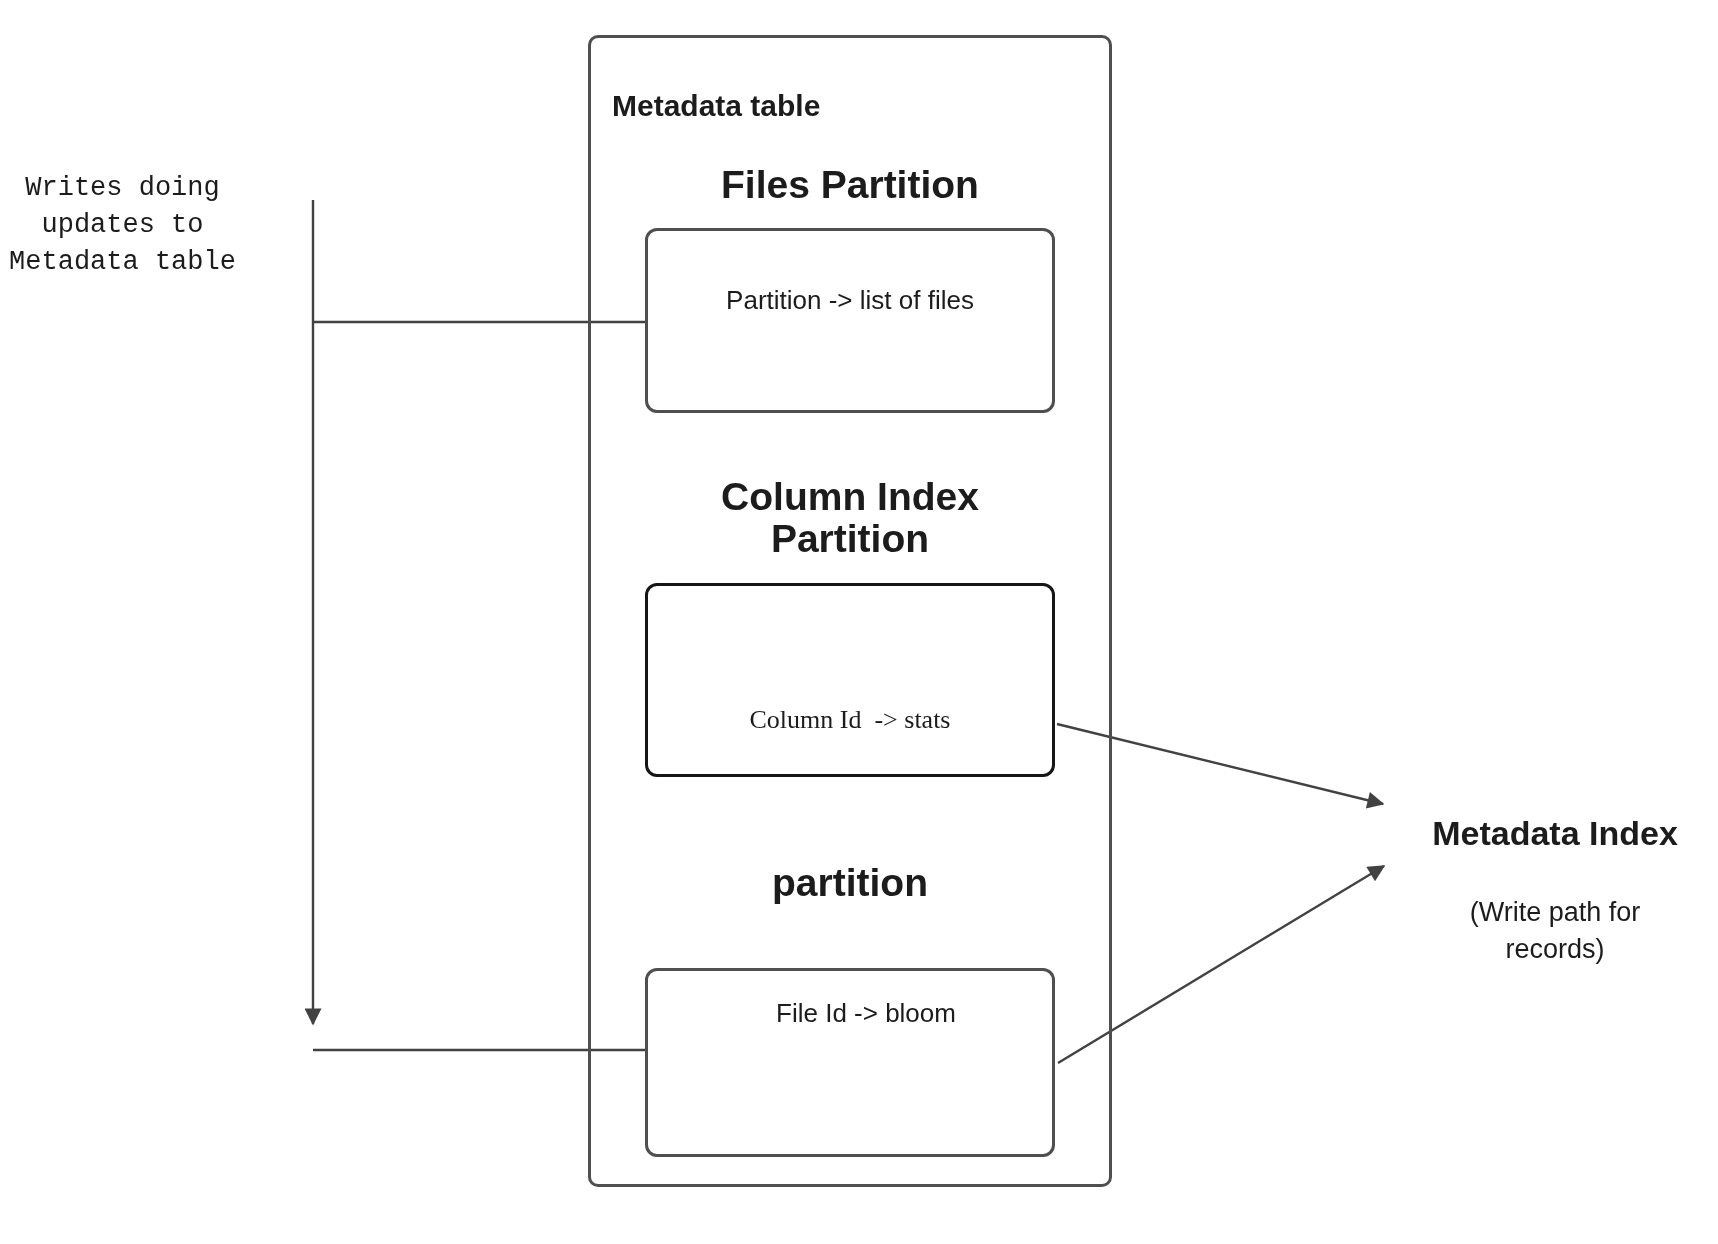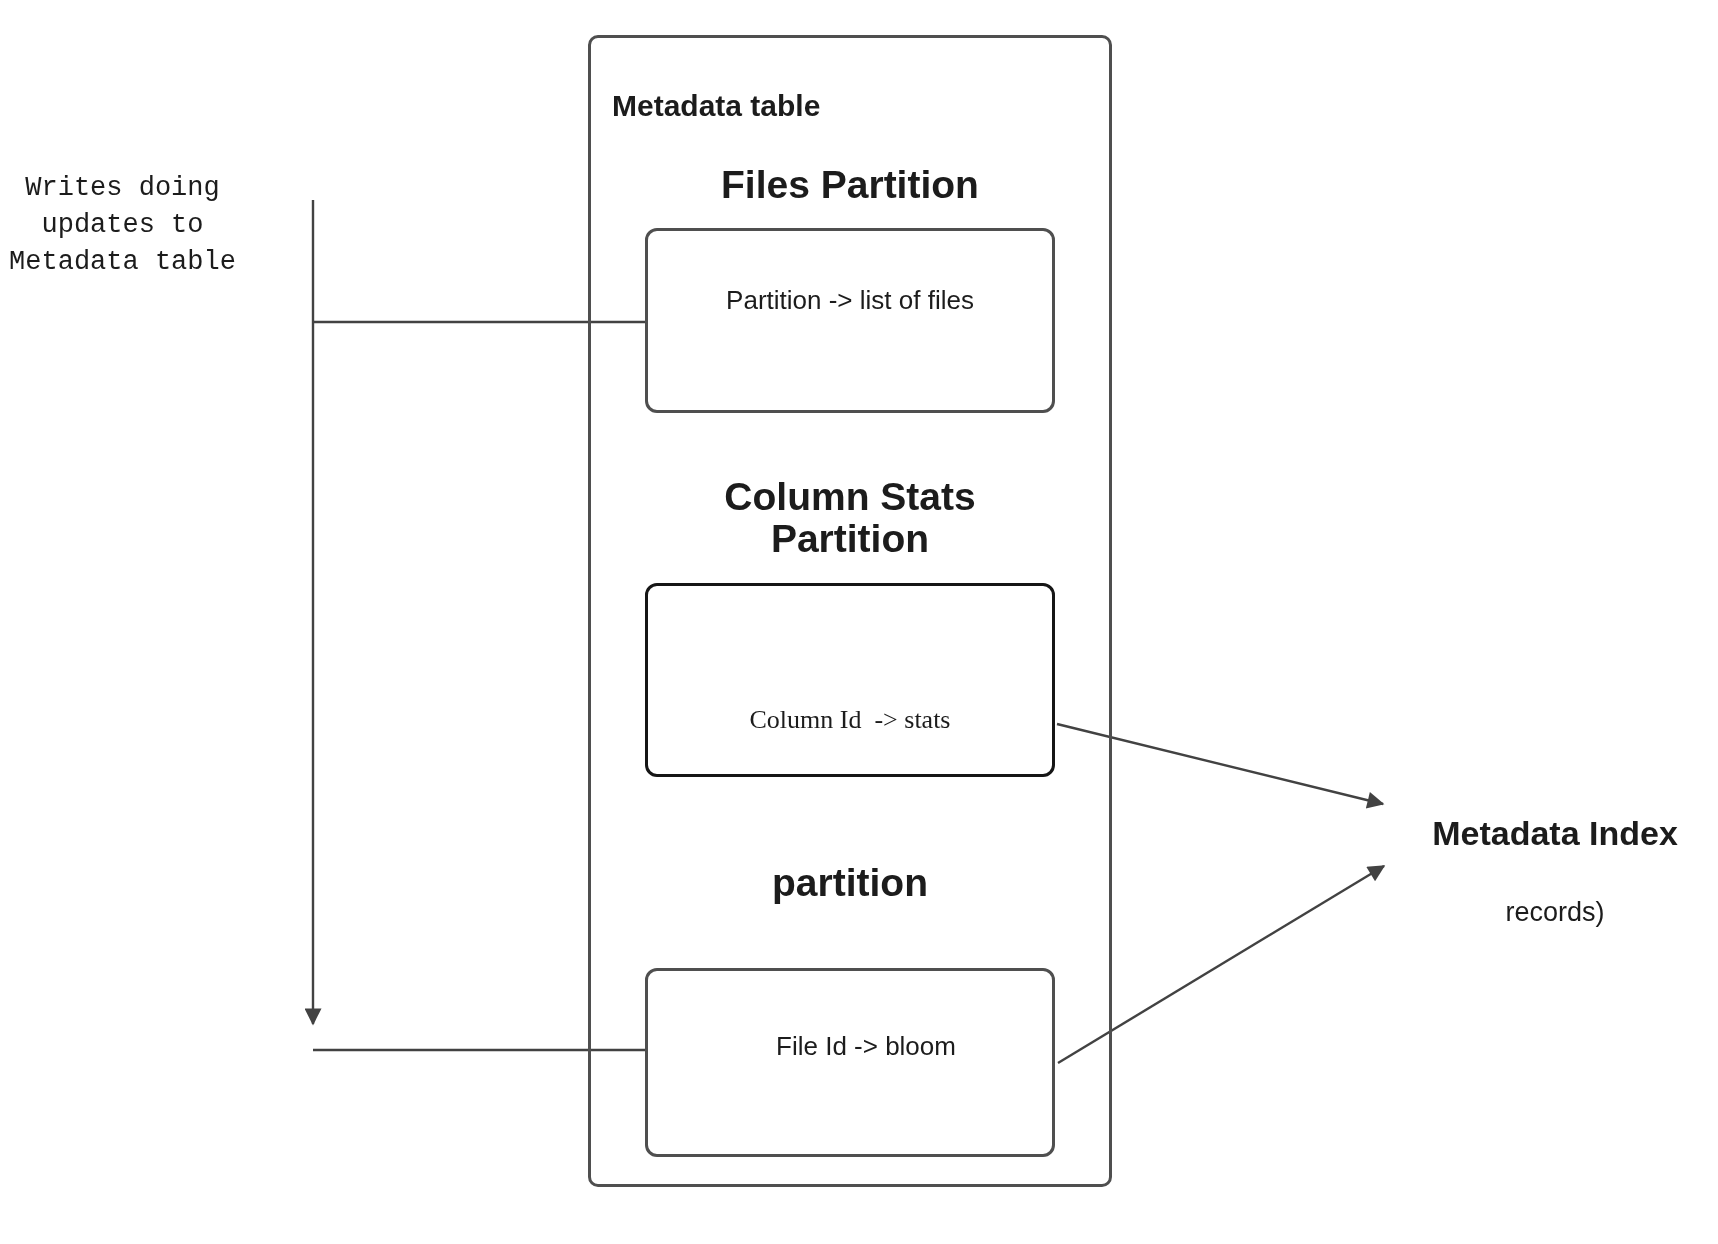--- a/index.html
+++ b/index.html
@@ -72,21 +72,21 @@
   .bloom-box { top: 968px; height: 189px; }
 
   .mapping-text {
     left: 645px; width: 410px;
     text-align: center;
     font-size: 26px; line-height: 38px;
     white-space: pre-wrap;
   }
   .files-mapping { top: 281px; }
   .stats-mapping { top: 625px; font-family: Liberation Serif, serif; }
-  .bloom-mapping { top: 1027px; padding-left: 32px; }
+  .bloom-mapping { top: 994px; padding-left: 32px; }
 
   
   .metadata-index-title {
     left: 1390px; top: 812px; width: 330px;
     text-align: center;
     font-size: 34px; font-weight: bold; line-height: 42px;
   }
   .metadata-index-subtitle {
     left: 1405px; top: 894px; width: 300px;
     text-align: center;
@@ -118,32 +118,33 @@
   </div>
 
   <div class="abs metadata-table-container"></div>
   <div class="abs metadata-table-title">Metadata table</div>
 
   <div class="abs section-heading files-heading">Files Partition</div>
   <div class="abs partition-box files-box"></div>
   <div class="abs mapping-text files-mapping">Partition -&gt; list of files</div>
 
   <div class="abs section-heading stats-heading">
-    <div>Column Stats</div>
+    <div>Column Index</div>
     <div>Partition</div>
   </div>
   <div class="abs partition-box stats-box"></div>
   <div class="abs mapping-text stats-mapping">
     <div>Column Id  -&gt; stats</div>
   </div>
 
   <div class="abs section-heading bloom-heading">
     <div>partition</div>
   </div>
   <div class="abs partition-box bloom-box"></div>
   <div class="abs mapping-text bloom-mapping">File Id -&gt; bloom</div>
 
   <div class="abs metadata-index-title">Metadata Index</div>
   <div class="abs metadata-index-subtitle">
+    <div>(Write path for</div>
     <div>records)</div>
   </div>
 
 </div>
 
 </body></html>

